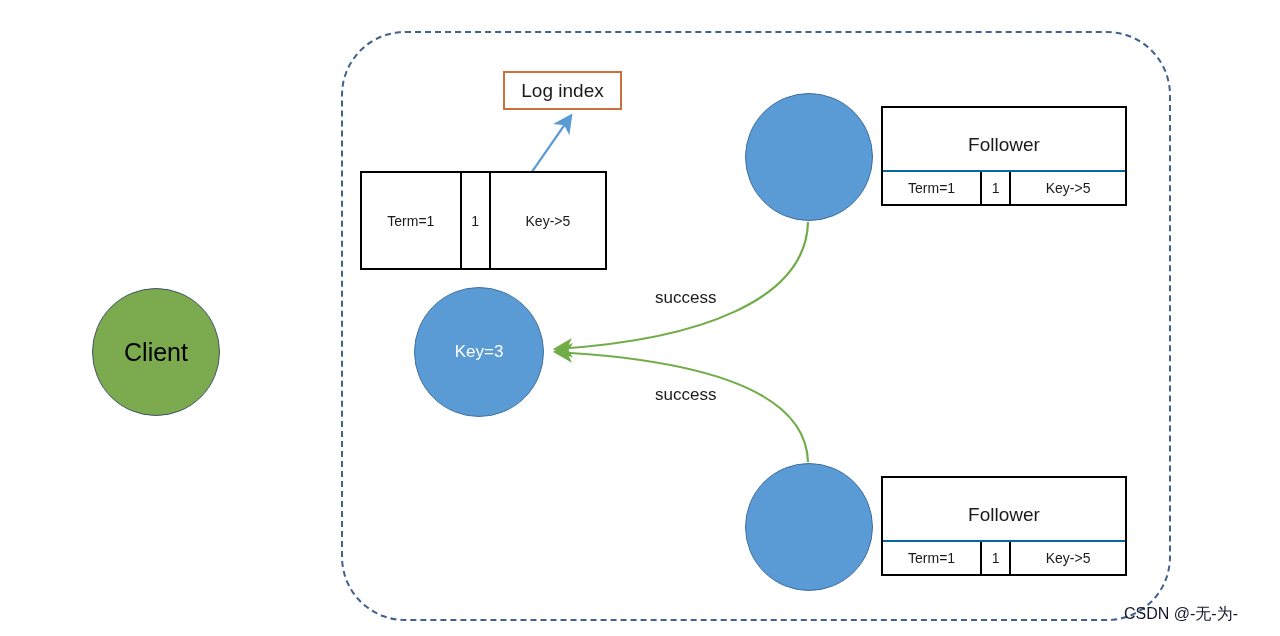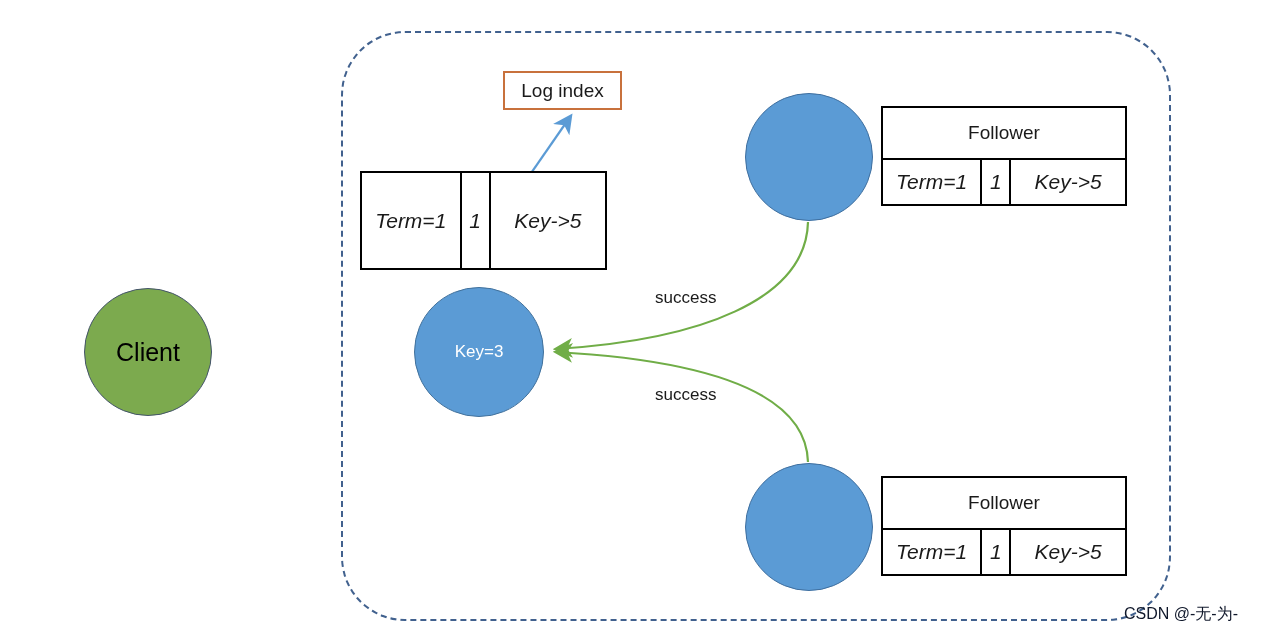--- a/index.html
+++ b/index.html
@@ -41,21 +41,21 @@
   
   .node-circle {
     position: absolute;
     border-radius: 50%;
     display: flex;
     align-items: center;
     justify-content: center;
     box-sizing: border-box;
   }
   .node-client {
-    left: 84px;
+    left: 92px;
     top: 288px;
     width: 128px;
     height: 128px;
     background: #7CAA4E;
     border: 1.5px solid #44546A;
     color: #000000;
     font-size: 25px;
   }
   .node-key {
     left: 414px;
@@ -97,40 +97,40 @@
   .record-table {
     position: absolute;
     border: 2px solid #000000;
     background: #ffffff;
     box-sizing: border-box;
     display: flex;
     flex-direction: column;
   }
   .record-title {
     flex: 0 0 50px;
-    border-bottom: 2px solid #000000;
+    border-bottom: 2px solid #0369a1;
     display: flex;
     align-items: center;
     justify-content: center;
     font-size: 19px;
     color: #1a1a1a;
+    margin-top: 12px;
   }
   .record-row {
     flex: 1 1 auto;
     display: flex;
     flex-direction: row;
   }
   .record-cell {
     display: flex;
     align-items: center;
     justify-content: center;
-    font-size: 21px;
-    color: #1a1a1a;
-    box-sizing: border-box;
-    font-style: italic;
+    font-size: 14px;
+    color: #1a1a1a;
+    box-sizing: border-box;
   }
   .cell-term { flex: 0 0 41%; border-right: 2px solid #000000; }
   .cell-index { flex: 0 0 12%; border-right: 2px solid #000000; }
   .cell-kv { flex: 1 1 auto; }
 
   .table-leader { left: 360px; top: 171px; width: 247px; height: 99px; }
   .table-f1     { left: 881px; top: 106px; width: 246px; height: 100px; }
   .table-f2     { left: 881px; top: 476px; width: 246px; height: 100px; }
 
   

